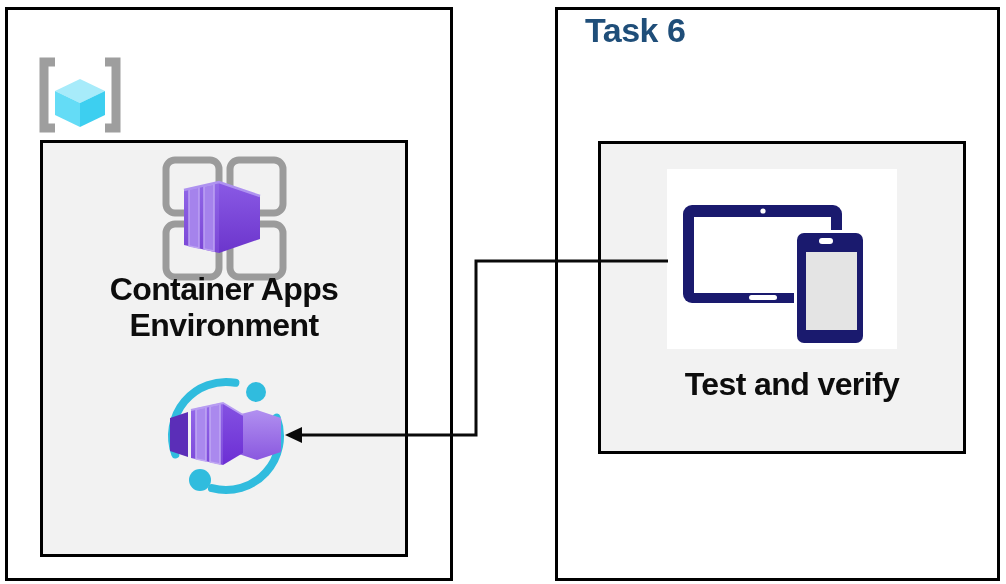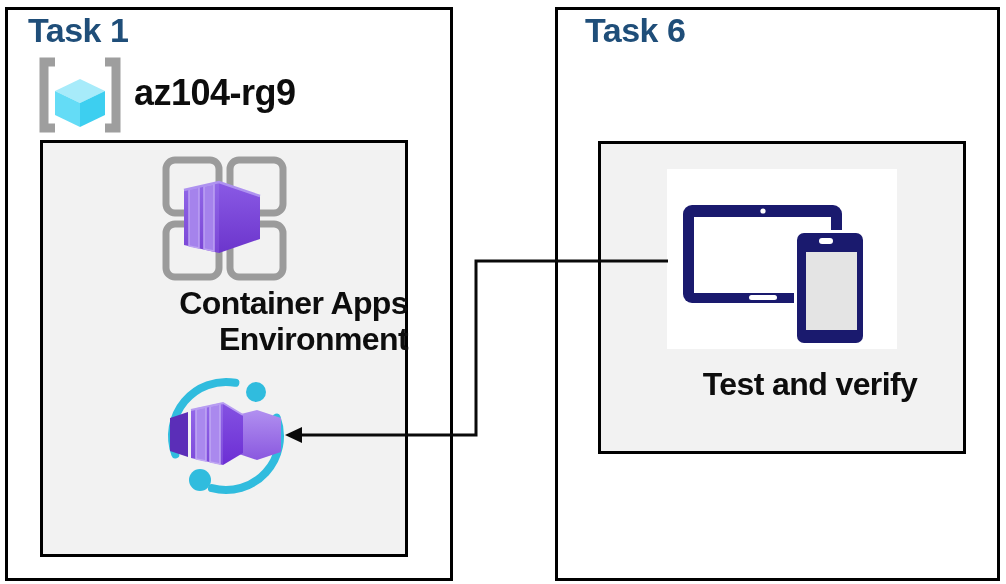--- a/index.html
+++ b/index.html
@@ -16,52 +16,50 @@
   }
   #task1-title{left:28px;top:10px;}
   #task2-title{left:585px;top:10px;}
   .inner-panel{position:absolute;background:#F2F2F2;border:3px solid #000;box-sizing:content-box;}
   #task1-inner{left:40px;top:140px;width:362px;height:411px;}
   #task2-inner{left:598px;top:141px;width:362px;height:307px;}
   .big-label{
     position:absolute;font-weight:bold;color:#0d0d0d;font-size:32px;
     letter-spacing:-0.6px;text-align:center;line-height:36px;
   }
-  #env-label{left:40px;width:368px;top:285px;text-align:right;}
+  #env-label{left:40px;width:368px;top:271px;}
   #app-label{left:40px;width:368px;top:493px;}
-  #test-label{left:626px;width:368px;top:366px;}
+  #test-label{left:608px;width:368px;top:366px;}
   #rg-name{
     position:absolute;left:134px;top:72px;font-size:36px;font-weight:bold;
     color:#0d0d0d;letter-spacing:-0.5px;white-space:nowrap;
   }
   .abs{position:absolute;}
   #device-plate{position:absolute;left:667px;top:169px;width:230px;height:180px;background:#ffffff;}
   #connector{position:absolute;left:0;top:0;pointer-events:none;}
 </style>
 </head>
 <body>
 
 <div class="stage">
 
   <div class="task-box" id="task1-box"></div>
 
   <div class="task-box" id="task2-box"></div>
 
-  <div class="task-title" id="task1-title">Task 1</div>
   <div class="task-title" id="task2-title">Task 6</div>
 
   <svg class="abs" style="left:38px;top:57px;" width="84" height="76" viewBox="0 0 84 76">
     <path d="M17,5 H6 V71 H17" fill="none" stroke="#9E9E9E" stroke-width="9"></path>
     <path d="M67,5 H78 V71 H67" fill="none" stroke="#9E9E9E" stroke-width="9"></path>
     <rect x="2" y="1" width="15" height="8" fill="#8A8A8A" opacity="0"></rect>
     <polygon points="42,22 67,34 42,46 17,34" fill="#A7EBFA"></polygon>
     <polygon points="17,34 42,46 42,70 17,58" fill="#64DCF6"></polygon>
     <polygon points="42,46 67,34 67,58 42,70" fill="#3DCFF0"></polygon>
   </svg>
-  <div id="rg-name">az104-rg9</div>
 
   <div class="inner-panel" id="task1-inner"></div>
 
   <svg class="abs" style="left:162px;top:156px;" width="125" height="125" viewBox="0 0 125 125">
     <defs>
       <linearGradient id="envL" x1="0" y1="0" x2="0" y2="1">
         <stop offset="0" stop-color="#9168E8"></stop>
           <stop offset="1" stop-color="#7A45D6"></stop>
       </linearGradient>
       <linearGradient id="envR" x1="0" y1="0" x2="0" y2="1">

